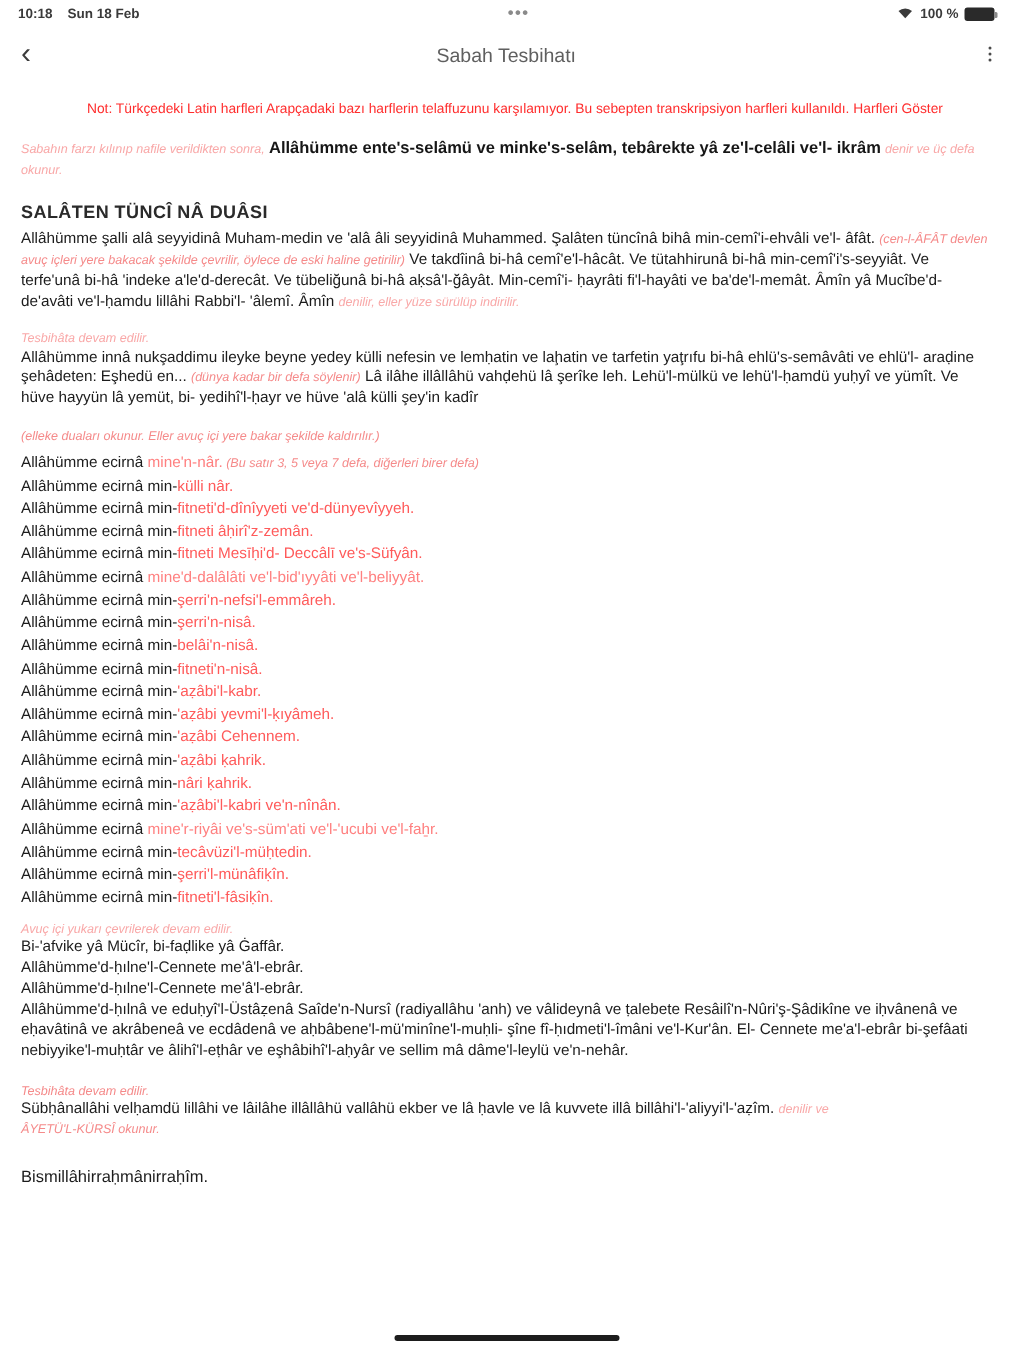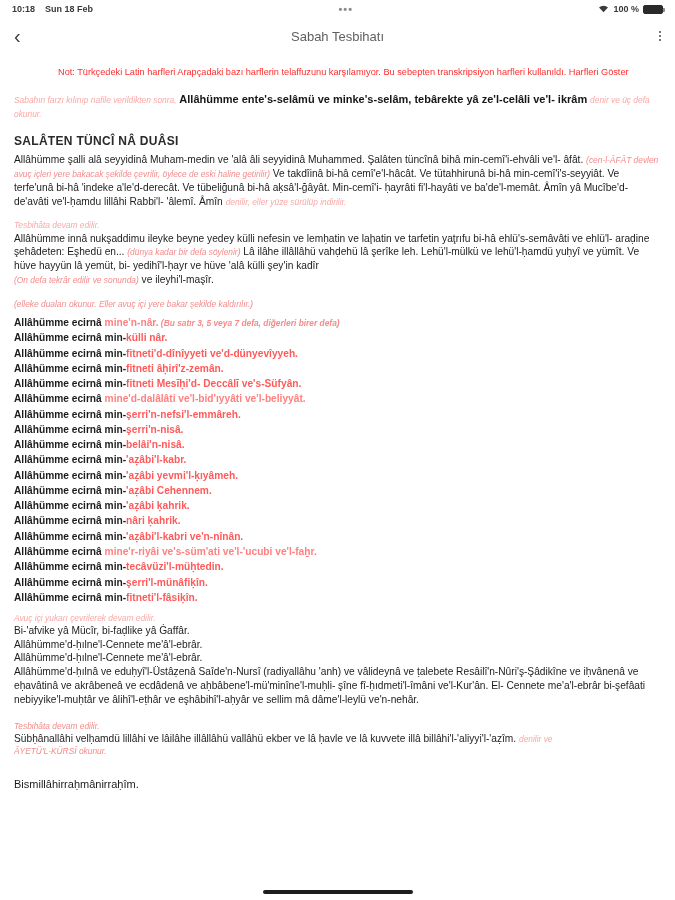--- a/index.html
+++ b/index.html
@@ -117,21 +117,21 @@
   h2.section-title {
     font-size: 12px;
     font-weight: bold;
     color: #2a2a2a;
     letter-spacing: 0.3px;
     margin: 12px 0 4px 0;
   }
 
   .block { margin-bottom: 6px; }
 
-  ul.ecirna-list { list-style: none; margin: 6px 0 4px 0; font-weight: bold; }
+  ul.ecirna-list { list-style: none; margin: 6px 0 4px 0; }
   ul.ecirna-list li { margin-bottom: 1.5px; font-size: 10.2px; white-space: nowrap; }
 
   .bismillah {
     margin-top: 20px;
     font-size: 11px;
     color: #1c1c1c;
   }
 
   
   .home-indicator {
@@ -200,38 +200,35 @@
     <span class="hint">denilir, eller yüze sürülüp indirilir.</span>
   </div>
 
   <div class="block" style="margin-top:12px;">
     <div class="hint">Tesbihâta devam edilir.</div>
     <span>Allâhümme innâ nukşaddimu ileyke beyne yedey külli nefesin ve lemḥatin ve laḩatin ve tarfetin yaţrıfu bi-hâ ehlü's-semâvâti</span>
     <span>ve ehlü'l- araḍine şehâdeten: Eşhedü en...</span>
     <span class="hint-strong">(dünya kadar bir defa söylenir)</span>
     <span>Lâ ilâhe illâllâhü vahḍehü lâ şerîke leh. Lehü'l-mülkü ve</span>
     <span>lehü'l-ḥamdü yuḥyî ve yümît. Ve hüve hayyün lâ yemüt, bi- yedihî'l-ḥayr ve hüve 'alâ külli şey'in kadîr</span>
-    <div>
-      <span class="hint-strong">(On defa tekrâr edilir ve sonunda)</span>
-      <span>ve ileyhi'l-maşîr.</span>
-    </div>
   </div>
 
   <div class="block" style="margin-top:12px;">
     <div class="hint-strong">(elleke duaları okunur. Eller avuç içi yere bakar şekilde kaldırılır.)</div>
     <ul class="ecirna-list">
         <li><span>Allâhümme ecirnâ </span><span class="redlight">mine'n-nâr.</span><span class="hint-strong"> (Bu satır 3, 5 veya 7 defa,  diğerleri birer defa)</span></li>
         <li><span>Allâhümme ecirnâ </span><span>min-</span><span class="red">külli nâr.</span></li>
         <li><span>Allâhümme ecirnâ </span><span>min-</span><span class="red">fitneti'd-dînîyyeti ve'd-dünyevîyyeh.</span></li>
         <li><span>Allâhümme ecirnâ </span><span>min-</span><span class="red">fitneti âḥirî'z-zemân.</span></li>
         <li><span>Allâhümme ecirnâ </span><span>min-</span><span class="red">fitneti Mesīḥi'd- Deccâlī ve's-Süfyân.</span></li>
         <li><span>Allâhümme ecirnâ </span><span class="redlight">mine'd-dalâlâti ve'l-bid'ıyyâti ve'l-beliyyât.</span></li>
         <li><span>Allâhümme ecirnâ </span><span>min-</span><span class="red">şerri'n-nefsi'l-emmâreh.</span></li>
         <li><span>Allâhümme ecirnâ </span><span>min-</span><span class="red">şerri'n-nisâ.</span></li>
         <li><span>Allâhümme ecirnâ </span><span>min-</span><span class="red">belâi'n-nisâ.</span></li>
+        <li><span>Allâhümme ecirnâ </span><span>min-</span><span class="red">fitneti'n-nisâ.</span></li>
         <li><span>Allâhümme ecirnâ </span><span>min-</span><span class="red">'aẓâbi'l-kabr.</span></li>
         <li><span>Allâhümme ecirnâ </span><span>min-</span><span class="red">'aẓâbi yevmi'l-ḳıyâmeh.</span></li>
         <li><span>Allâhümme ecirnâ </span><span>min-</span><span class="red">'aẓâbi Cehennem.</span></li>
         <li><span>Allâhümme ecirnâ </span><span>min-</span><span class="red">'aẓâbi ḳahrik.</span></li>
         <li><span>Allâhümme ecirnâ </span><span>min-</span><span class="red">nâri ḳahrik.</span></li>
         <li><span>Allâhümme ecirnâ </span><span>min-</span><span class="red">'aẓâbi'l-kabri ve'n-nînân.</span></li>
         <li><span>Allâhümme ecirnâ </span><span class="redlight">mine'r-riyâi ve's-süm'ati ve'l-'ucubi ve'l-faẖr.</span></li>
         <li><span>Allâhümme ecirnâ </span><span>min-</span><span class="red">tecâvüzi'l-müḥtedin.</span></li>
         <li><span>Allâhümme ecirnâ </span><span>min-</span><span class="red">şerri'l-münâfiḳîn.</span></li>
         <li><span>Allâhümme ecirnâ </span><span>min-</span><span class="red">fitneti'l-fâsiḳîn.</span></li>

